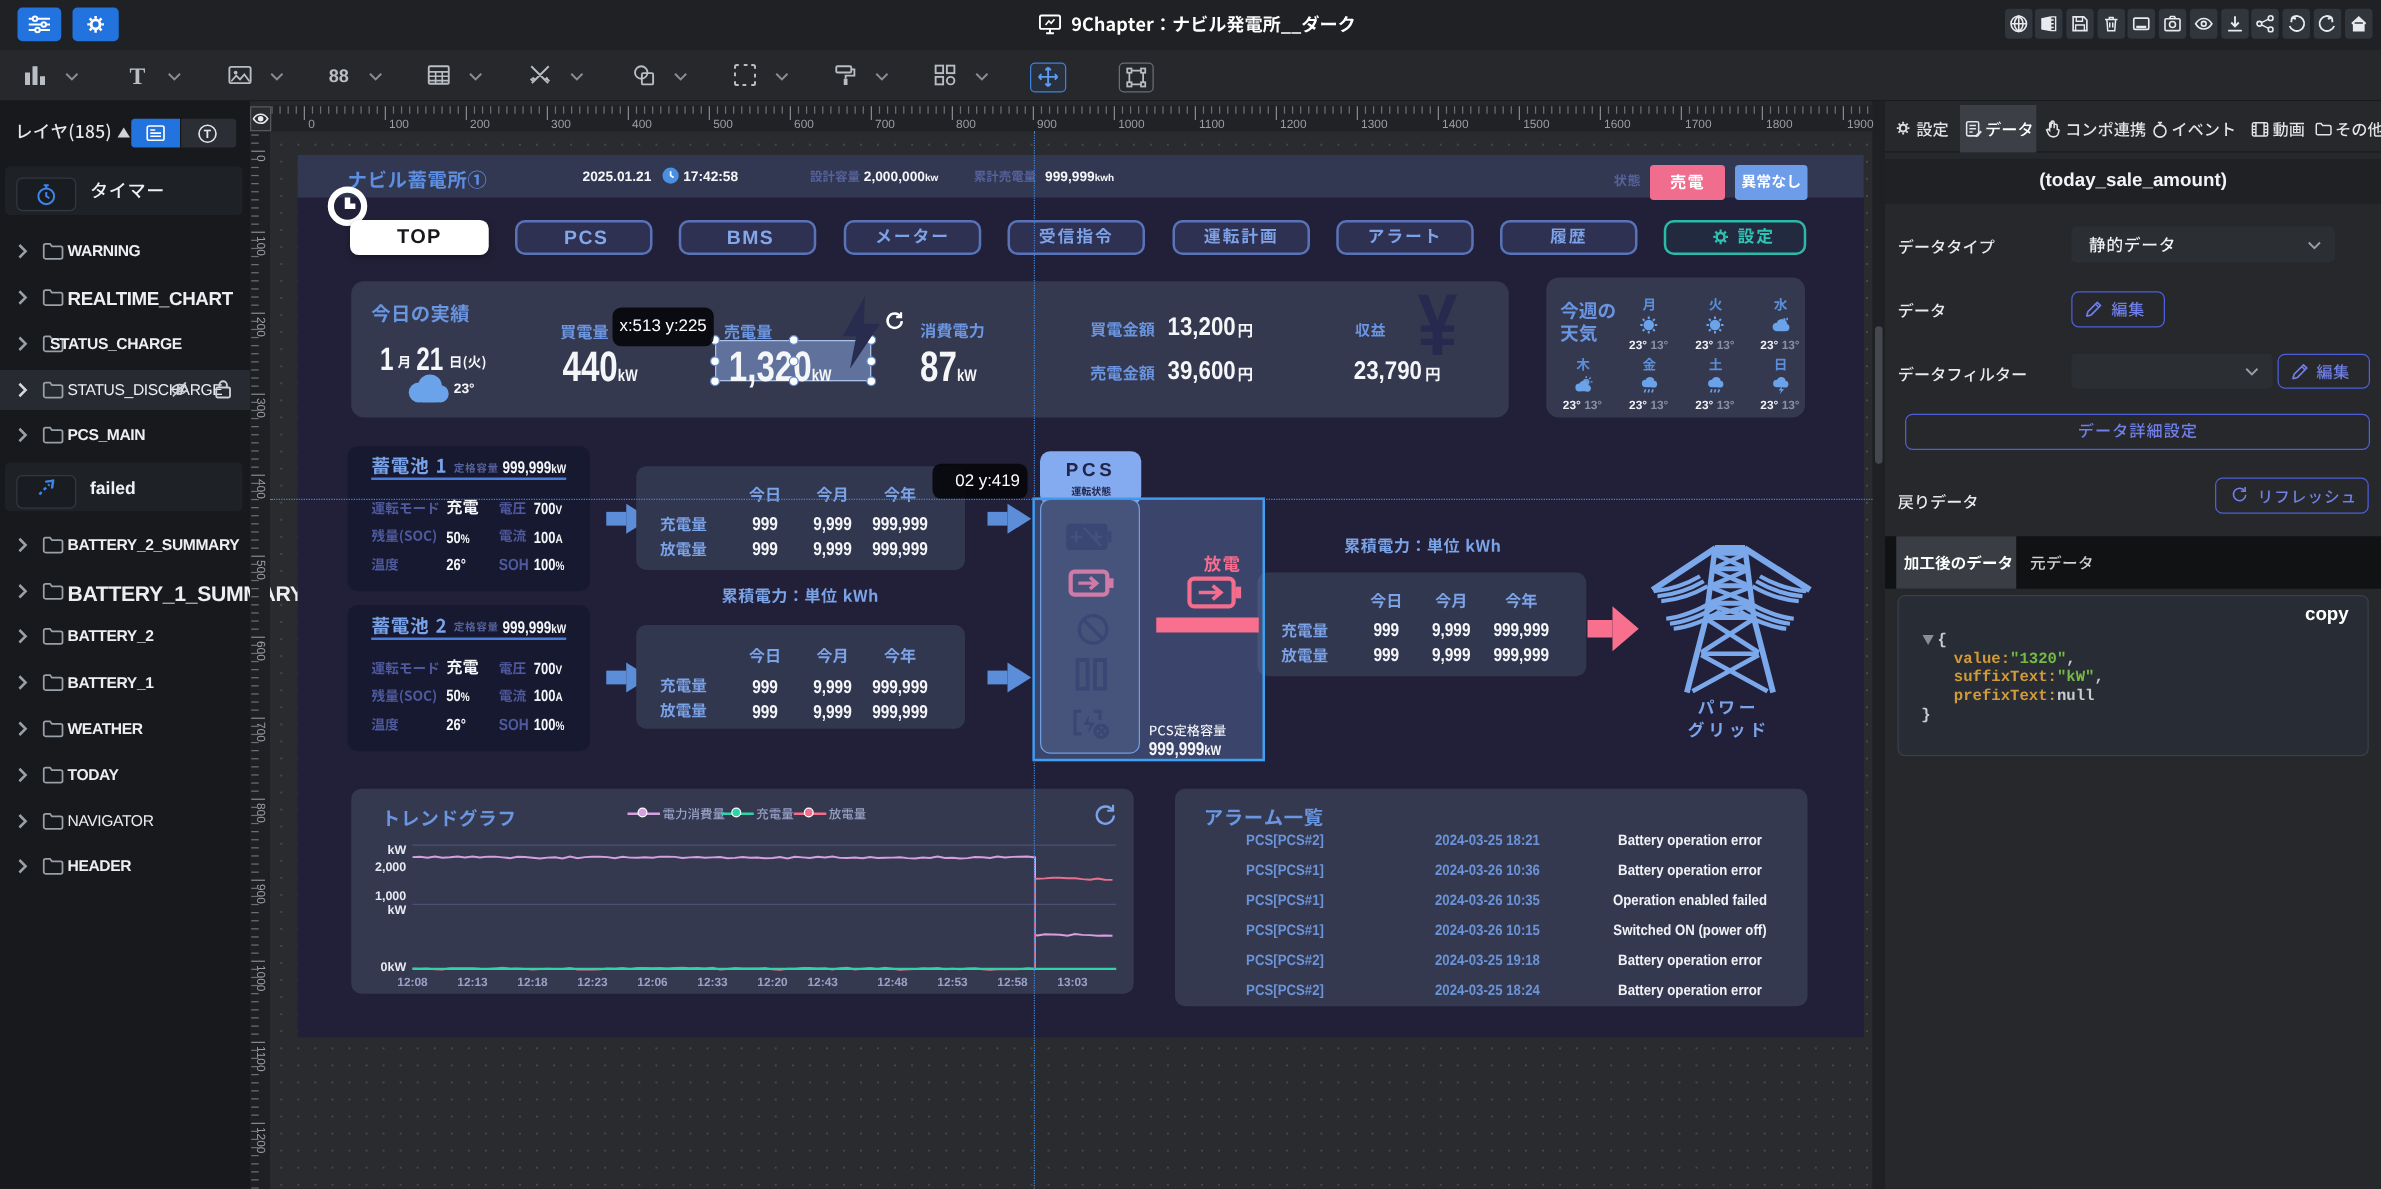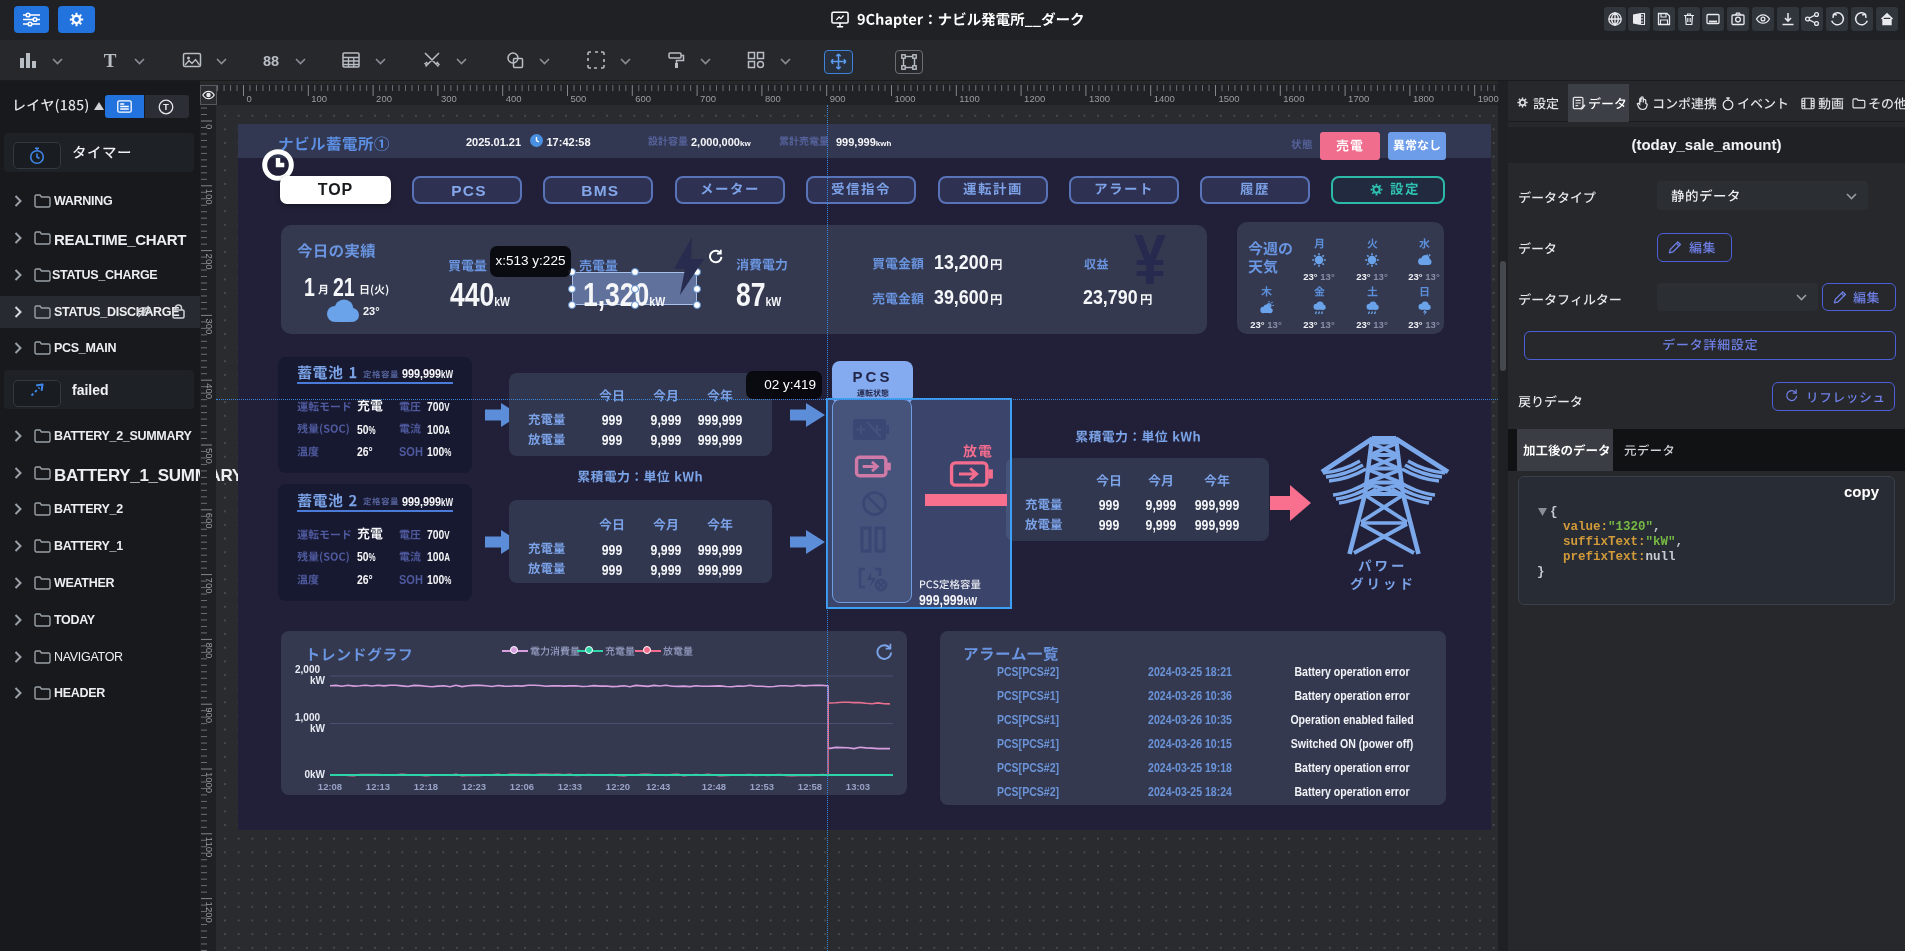--- a/index.html
+++ b/index.html
@@ -428,29 +428,29 @@
 <svg class="ic" style="left:34px;top:230.5px" width="17" height="14" viewBox="0 0 17 14" fill="none" stroke="#9aa0a7" stroke-width="1.4">
     <path d="M1 2.5A1.5 1.5 0 012.5 1H6l1.5 2h7A1.5 1.5 0 0116 4.5v7a1.5 1.5 0 01-1.5 1.5h-12A1.5 1.5 0 011 11.5z"></path>
   </svg>
 <span class="a" style="left:54px;top:230.5px;font-size:15px;font-weight:bold;color:#eceef0;letter-spacing:-0.3px">REALTIME_CHART</span>
 <svg class="ic" style="left:14px;top:268.5px" width="8" height="12" viewBox="0 0 8 12" fill="none" stroke="#9aa0a7" stroke-width="2">
     <path d="M1.5 1l5 5-5 5"></path>
   </svg>
 <svg class="ic" style="left:34px;top:267.5px" width="17" height="14" viewBox="0 0 17 14" fill="none" stroke="#9aa0a7" stroke-width="1.4">
     <path d="M1 2.5A1.5 1.5 0 012.5 1H6l1.5 2h7A1.5 1.5 0 0116 4.5v7a1.5 1.5 0 01-1.5 1.5h-12A1.5 1.5 0 011 11.5z"></path>
   </svg>
-<span class="a" style="left:52px;top:267.5px;font-size:12.5px;font-weight:bold;color:#eceef0;letter-spacing:-0.3px">STATUS_CHARGE</span>
+<span class="a" style="left:40px;top:267.5px;font-size:12.5px;font-weight:bold;color:#eceef0;letter-spacing:-0.3px">STATUS_CHARGE</span>
 <div class="a" style="left:0;top:295.5px;width:200px;height:32px;background:#272b31"></div>
 <svg class="ic" style="left:14px;top:305.5px" width="8" height="12" viewBox="0 0 8 12" fill="none" stroke="#d6d9dd" stroke-width="2">
     <path d="M1.5 1l5 5-5 5"></path>
   </svg>
 <svg class="ic" style="left:34px;top:304.5px" width="17" height="14" viewBox="0 0 17 14" fill="none" stroke="#9aa0a7" stroke-width="1.4">
     <path d="M1 2.5A1.5 1.5 0 012.5 1H6l1.5 2h7A1.5 1.5 0 0116 4.5v7a1.5 1.5 0 01-1.5 1.5h-12A1.5 1.5 0 011 11.5z"></path>
   </svg>
-<span class="a" style="left:54px;top:304.5px;font-size:12.5px;font-weight:bold;color:#eceef0;letter-spacing:-0.3px">STATUS_DISCHARGE</span>
+<span class="a" style="left:54px;top:304.5px;font-size:12.5px;font-weight:normal;color:#eceef0;letter-spacing:-0.3px">STATUS_DISCHARGE</span>
 <svg class="ic" style="left:136px;top:304.0px" width="15" height="15" viewBox="0 0 16 16" fill="none" stroke="#cdd1d6" stroke-width="1.4">
     <path d="M1.5 8s2.5-4 6.5-4 6.5 4 6.5 4-2.5 4-6.5 4S1.5 8 1.5 8z"></path>
     <circle cx="8" cy="8" r="1.8"></circle>
     <path d="M2.5 14L13.5 2"></path>
   </svg>
 <svg class="ic" style="left:172px;top:304.0px" width="13" height="15" viewBox="0 0 13 15" fill="none" stroke="#cdd1d6" stroke-width="1.5">
     <rect x="1" y="6" width="11" height="8" rx="1.2"></rect>
     <path d="M3.5 6V4a3 3 0 016 0v2"></path>
   </svg>
 <svg class="ic" style="left:14px;top:342.0px" width="8" height="12" viewBox="0 0 8 12" fill="none" stroke="#9aa0a7" stroke-width="2">
@@ -1687,23 +1687,23 @@
     <path d="M18 1v5.5h-5.5" stroke-width="2"></path>
   </svg>
 <svg class="ic" style="left:326.0px;top:664.0px" width="570" height="130" viewBox="0 0 570 130">
     <path d="M4 12.0H567" stroke="#4a5070" stroke-width="1"></path>
     <path d="M4 59.5H567" stroke="#4a5070" stroke-width="1"></path>
     <path d="M4 111.0H567" stroke="#4a5070" stroke-width="1"></path>
     <path d="M4.0 21.7L10.0 21.4L16.0 22.2L22.0 21.3L28.0 22.1L34.0 21.8L40.0 21.3L46.0 22.0L52.0 21.3L58.0 21.9L64.0 21.3L70.0 21.3L76.0 21.9L82.0 22.5L88.0 21.4L94.0 21.6L100.0 22.2L106.0 22.7L112.0 22.1L118.0 21.8L124.0 22.8L130.0 21.3L136.0 22.6L142.0 21.7L148.0 21.4L154.0 21.4L160.0 21.7L166.0 22.5L172.0 21.5L178.0 22.1L184.0 22.2L190.0 21.8L196.0 22.1L202.0 21.3L208.0 21.3L214.0 21.5L220.0 22.3L226.0 21.9L232.0 21.7L238.0 22.1L244.0 21.9L250.0 21.7L256.0 22.5L262.0 22.3L268.0 21.6L274.0 22.1L280.0 22.0L286.0 22.6L292.0 22.4L298.0 21.7L304.0 22.8L310.0 21.4L316.0 21.9L322.0 22.4L328.0 21.4L334.0 22.0L340.0 21.3L346.0 22.3L352.0 22.4L358.0 22.1L364.0 22.6L370.0 21.7L376.0 22.3L382.0 22.2L388.0 22.1L394.0 21.9L400.0 22.5L406.0 22.7L412.0 22.0L418.0 22.3L424.0 21.3L430.0 22.3L436.0 22.2L442.0 22.8L448.0 22.5L454.0 21.7L460.0 21.8L466.0 22.3L472.0 21.2L478.0 21.9L484.0 21.5L490.0 21.4L496.0 21.3L502 22L502 84L504.0 84.4L510.0 83.4L516.0 83.6L522.0 83.8L528.0 84.6L534.0 83.3L540.0 83.9L546.0 84.1L552.0 84.6L558.0 84.5L564.0 84.6" stroke="#d79fe0" stroke-width="1.6" fill="none"></path>
     <path d="M4.0 110.7L10.0 110.9L16.0 110.8L22.0 111.5L28.0 111.6L34.0 110.5L40.0 110.5L46.0 110.6L52.0 110.6L58.0 111.0L64.0 111.1L70.0 110.7L76.0 110.3L82.0 110.9L88.0 110.8L94.0 111.1L100.0 111.6L106.0 111.3L112.0 111.0L118.0 111.2L124.0 111.2L130.0 110.4L136.0 111.6L142.0 111.4L148.0 111.5L154.0 111.4L160.0 110.8L166.0 110.9L172.0 110.4L178.0 111.2L184.0 110.4L190.0 110.4L196.0 110.6L202.0 110.5L208.0 110.8L214.0 110.4L220.0 110.3L226.0 110.5L232.0 110.4L238.0 110.8L244.0 110.3L250.0 111.5L256.0 111.2L262.0 110.5L268.0 110.7L274.0 110.8L280.0 110.8L286.0 110.5L292.0 111.5L298.0 111.7L304.0 111.0L310.0 111.0L316.0 110.4L322.0 110.4L328.0 110.8L334.0 110.7L340.0 111.5L346.0 110.5L352.0 110.3L358.0 111.6L364.0 111.0L370.0 110.5L376.0 111.1L382.0 110.3L388.0 111.0L394.0 111.7L400.0 111.5L406.0 111.3L412.0 110.7L418.0 110.8L424.0 110.5L430.0 111.4L436.0 111.0L442.0 111.4L448.0 110.8L454.0 110.6L460.0 111.4L466.0 111.7L472.0 111.5L478.0 111.4L484.0 111.4L490.0 111.3L496.0 110.6L502 111L502 39L504.0 39.0L510.0 38.7L516.0 38.2L522.0 38.2L528.0 38.6L534.0 38.6L540.0 39.3L546.0 39.8L552.0 38.9L558.0 39.8L564.0 39.9" stroke="#e8708e" stroke-width="1.6" fill="none"></path>
     <path d="M4 111H567" stroke="#2dd4a8" stroke-width="1.8" fill="none"></path>
   </svg>
-<span class="a b" style="left:295.0px;top:664.0px;width:30px;font-size:10px;color:#e8eaf2">2,000</span>
+<span class="a b" style="left:295.0px;top:689px;width:30px;text-align:right;font-size:10px;color:#e8eaf2">2,000</span>
 <span class="a b" style="left:295.0px;top:675.0px;width:30px;text-align:right;font-size:10px;color:#e8eaf2">kW</span>
-<span class="a b" style="left:295.0px;top:712.0px;width:30px;text-align:left;font-size:10px;color:#e8eaf2">1,000</span>
+<span class="a b" style="left:295.0px;top:712.0px;width:30px;text-align:right;font-size:10px;color:#e8eaf2">1,000</span>
 <span class="a b" style="left:295.0px;top:723.0px;width:30px;text-align:right;font-size:10px;color:#e8eaf2">kW</span>
 <span class="a b" style="left:295.0px;top:769.0px;width:30px;text-align:right;font-size:10px;color:#e8eaf2">0kW</span>
 <span class="a b" style="left:310.0px;top:781.0px;width:40px;text-align:center;font-size:9.5px;color:#99a2c4">12:08</span>
 <span class="a b" style="left:358.0px;top:781.0px;width:40px;text-align:center;font-size:9.5px;color:#99a2c4">12:13</span>
 <span class="a b" style="left:406.0px;top:781.0px;width:40px;text-align:center;font-size:9.5px;color:#99a2c4">12:18</span>
 <span class="a b" style="left:454.0px;top:781.0px;width:40px;text-align:center;font-size:9.5px;color:#99a2c4">12:23</span>
 <span class="a b" style="left:502.0px;top:781.0px;width:40px;text-align:center;font-size:9.5px;color:#99a2c4">12:06</span>
 <span class="a b" style="left:550.0px;top:781.0px;width:40px;text-align:center;font-size:9.5px;color:#99a2c4">12:33</span>
 <span class="a b" style="left:598.0px;top:781.0px;width:40px;text-align:center;font-size:9.5px;color:#99a2c4">12:20</span>
 <span class="a b" style="left:646.0px;top:781.0px;width:40px;text-align:left;font-size:9.5px;color:#99a2c4">12:43</span>

